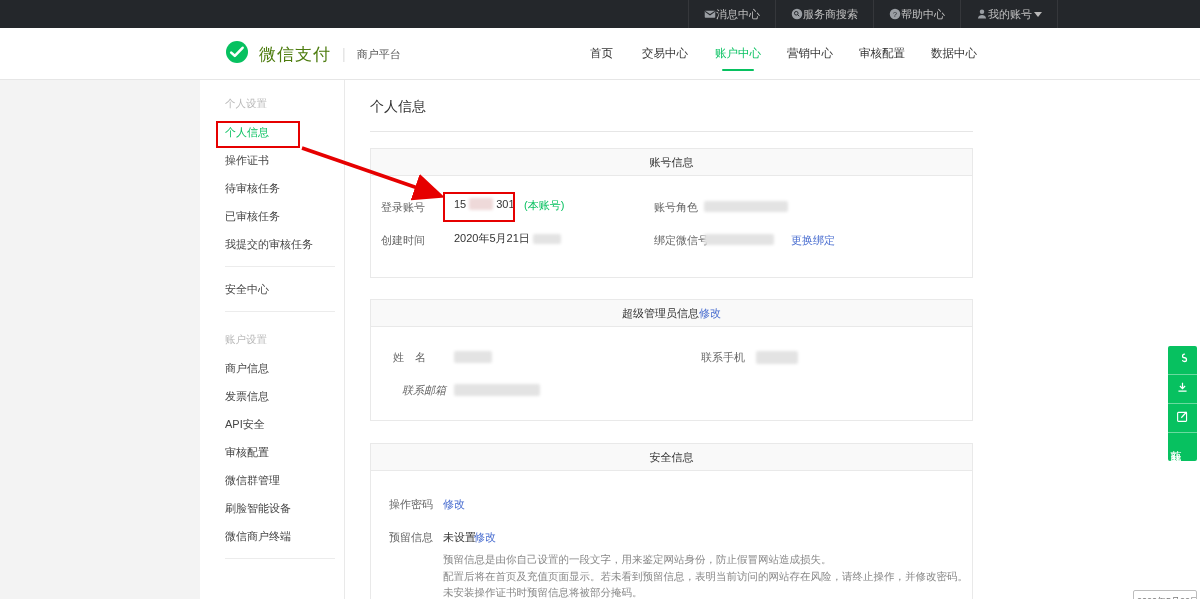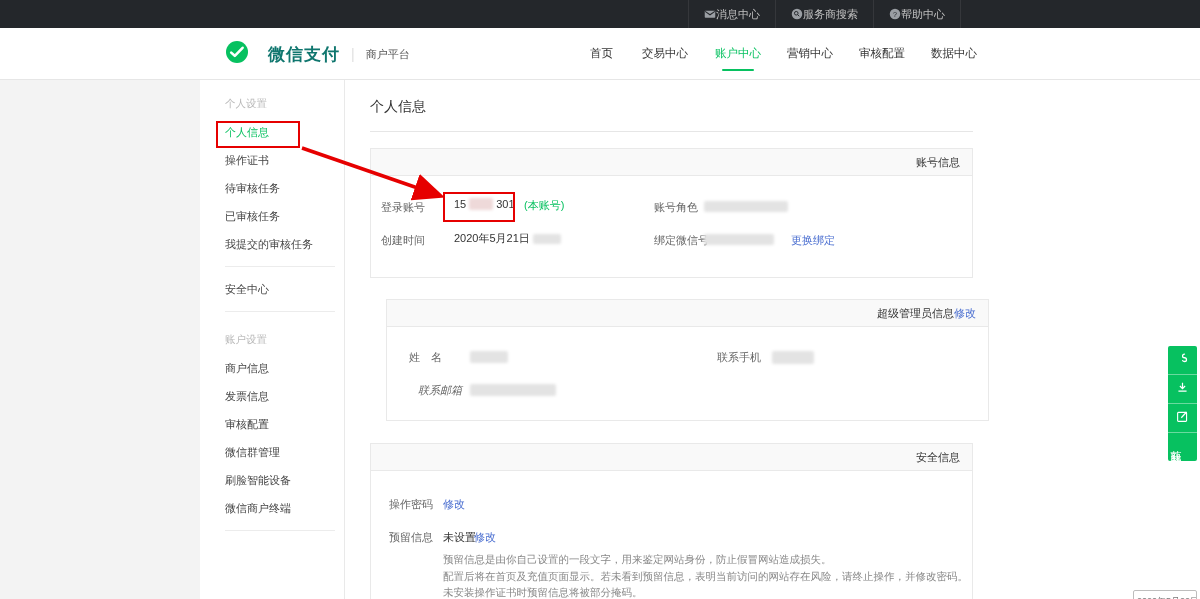--- a/index.html
+++ b/index.html
@@ -16,21 +16,21 @@
     color:#c2c2c2; font-size:11px; cursor:pointer;
     border-left:1px solid rgba(255,255,255,0.08);
   }
   .topbar-item:last-child { border-right:1px solid rgba(255,255,255,0.08); }
   .topbar-item svg { display:block; }
   .caret { width:0; height:0; border-left:4px solid transparent; border-right:4px solid transparent; border-top:5px solid #b9b9b9; margin-left:2px; }
 
   
   .header { position:absolute; left:0; top:28px; right:0; height:52px; background:#fff; border-bottom:1px solid #e6e6e6; z-index:2; }
   .brand { position:absolute; left:225px; top:0; height:52px; display:flex; align-items:center; }
-  .brand-name { font-size:17px; color:#0f766e; margin-left:19px; letter-spacing:1px;font-weight:bold; }
+  .brand-name { font-size:17px; color:#4d7c0f; margin-left:10px; letter-spacing:1px; }
   .brand-sep { color:#e0e0e0; font-size:14px; margin:0 11px; }
   .brand-portal { font-size:11px; color:#555; }
   .nav-item { position:absolute; top:0; height:51px; line-height:51px; font-size:11.5px; color:#353535; cursor:pointer; }
   .nav-item.n0{left:590px}.nav-item.n1{left:642px}.nav-item.n2{left:715px}.nav-item.n3{left:787px}.nav-item.n4{left:859px}.nav-item.n5{left:931px}
   .nav-item.active { color:#07c160; }
   .nav-item.active::after { content:""; position:absolute; left:7px; right:7px; bottom:8px; height:2px; background:#07c160; border-radius:1px; }
 
   
   .side-bg { position:absolute; left:0; top:80px; width:200px; bottom:0; background:#f3f3f3; }
   .sidebar { position:absolute; left:200px; top:80px; width:145px; bottom:0; background:#fff; border-right:1px solid #e9e9e9; padding-left:25px; }
@@ -40,25 +40,25 @@
   .side-item { height:28px; display:flex; align-items:center; font-size:11px; color:#444; cursor:pointer; }
   .side-item.active { color:#07c160; }
   .side-item.gap { margin-top:8px; }
   .side-divider { border-top:1px solid #ececec; margin:8px 0 6px; width:110px; }
 
   
   .page-title { position:absolute; left:370px; top:98px; font-size:14px; color:#333; }
   .title-rule { position:absolute; left:370px; top:131px; width:603px; border-top:1px solid #e6e6e6; }
   .box { position:absolute; left:370px; width:603px; background:#fff; border:1px solid #e9e9e9; }
   .box1 { top:148px; height:130px; }
-  .box2 { top:299px; height:122px;margin-left:16px; }
+  .box2 { top:299px; height:122px; }
   .box3 { top:443px; height:170px; }
   .box-header {
     height:27px; background:#f9f9f9; border-bottom:1px solid #e9e9e9;
-    display:flex; align-items:center; justify-content:flex-end;
+    display:flex; align-items:center; justify-content:center;
     padding:0 12px; font-size:11px; color:#333;
   }
   .field { position:absolute; font-size:11px; color:#666; white-space:nowrap; }
   .value { position:absolute; font-size:11px; color:#333; white-space:nowrap; display:flex; align-items:center; gap:3px; }
   .link { color:#4a6ed0; cursor:pointer; text-decoration:none; font-size:11px; }
   .green-tag { color:#07c160; }
   .redact { display:inline-block; background:#e3e3e3; border-radius:2px; filter:blur(1.5px); }
   .redact.pink { background:#eed9d9; }
   .notes { position:absolute; left:72px; top:107px; font-size:10.5px; color:#888; line-height:16.5px; }
 
@@ -111,20 +111,30 @@
       <span>服务商搜索</span>
     </div>
     <div class="topbar-item">
       <span>
         <svg width="12" height="12" viewBox="0 0 16 16">
             <circle cx="8" cy="8" r="7" fill="#9a9ea3"></circle>
             <text x="8" y="11.4" font-size="9.5" font-family="Liberation Sans, sans-serif" text-anchor="middle" fill="#24272b">?</text>
           </svg>
       </span>
       <span>帮助中心</span>
+    </div>
+    <div class="topbar-item">
+      <span>
+        <svg width="12" height="12" viewBox="0 0 16 16">
+            <circle cx="8" cy="5" r="3" fill="#9a9ea3"></circle>
+            <path d="M2.5 14c.6-3.3 3-4.6 5.5-4.6s4.9 1.3 5.5 4.6z" fill="#9a9ea3"></path>
+          </svg>
+      </span>
+      <span>我的账号</span>
+      <span class="caret"></span>
     </div>
   </div>
 </div>
 
 <div class="header">
   <div class="brand">
     <span>
       <svg width="24" height="24" viewBox="0 0 24 24">
           <circle cx="12" cy="12" r="11" fill="#07c160"></circle>
           <path d="M6.2 12.6l3.6 3.2 7.8-8" stroke="#fff" stroke-width="2.6" fill="none" stroke-linecap="round" stroke-linejoin="round"></path>
@@ -149,20 +159,21 @@
   <div class="side-item">操作证书</div>
   <div class="side-item">待审核任务</div>
   <div class="side-item">已审核任务</div>
   <div class="side-item">我提交的审核任务</div>
   <div class="side-divider"></div>
   <div class="side-item gap">安全中心</div>
   <div class="side-divider"></div>
   <div class="side-title later">账户设置</div>
   <div class="side-item">商户信息</div>
   <div class="side-item">发票信息</div>
+  <div class="side-item">API安全</div>
   <div class="side-item">审核配置</div>
   <div class="side-item">微信群管理</div>
   <div class="side-item">刷脸智能设备</div>
   <div class="side-item">微信商户终端</div>
   <div class="side-divider"></div>
 </div>
 
 <div class="page-title">个人信息</div>
 <div class="title-rule"></div>
 

